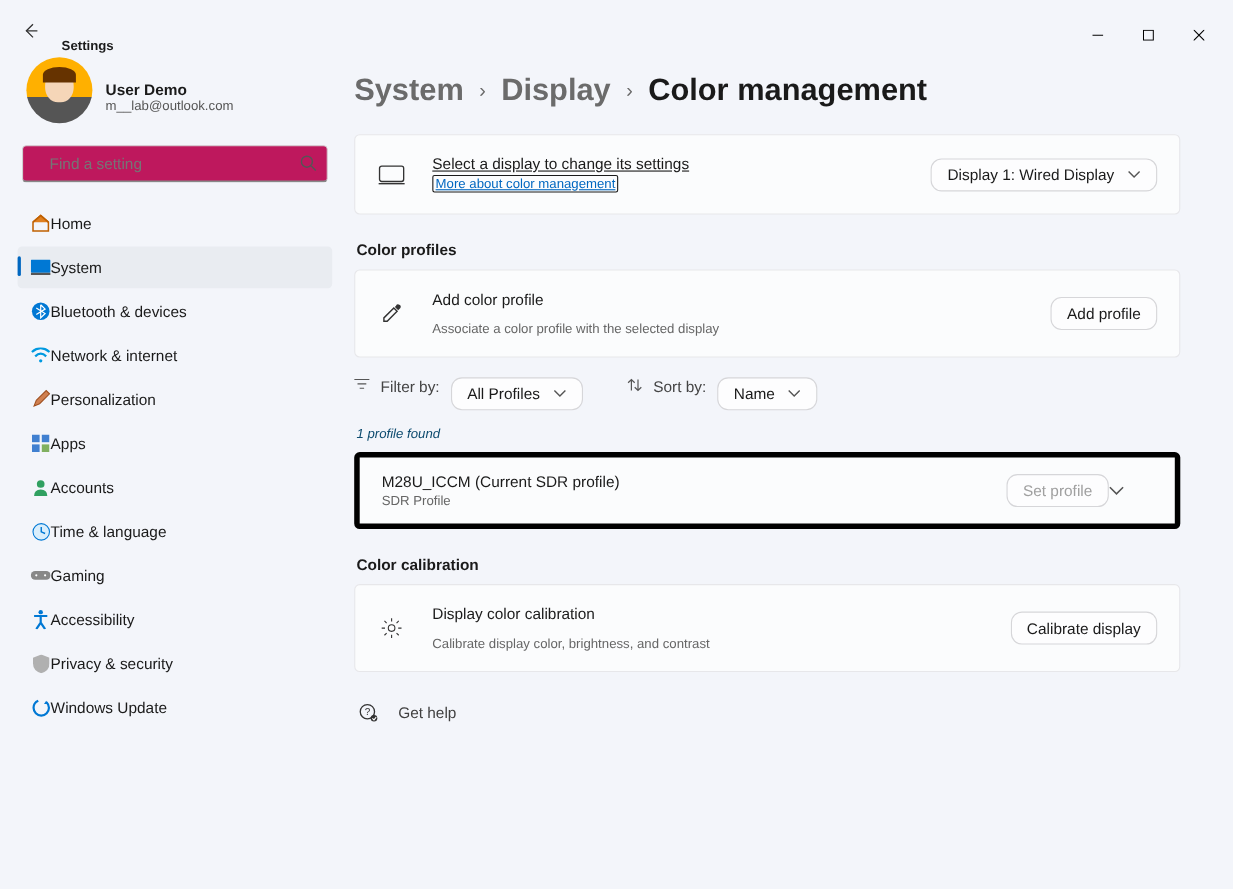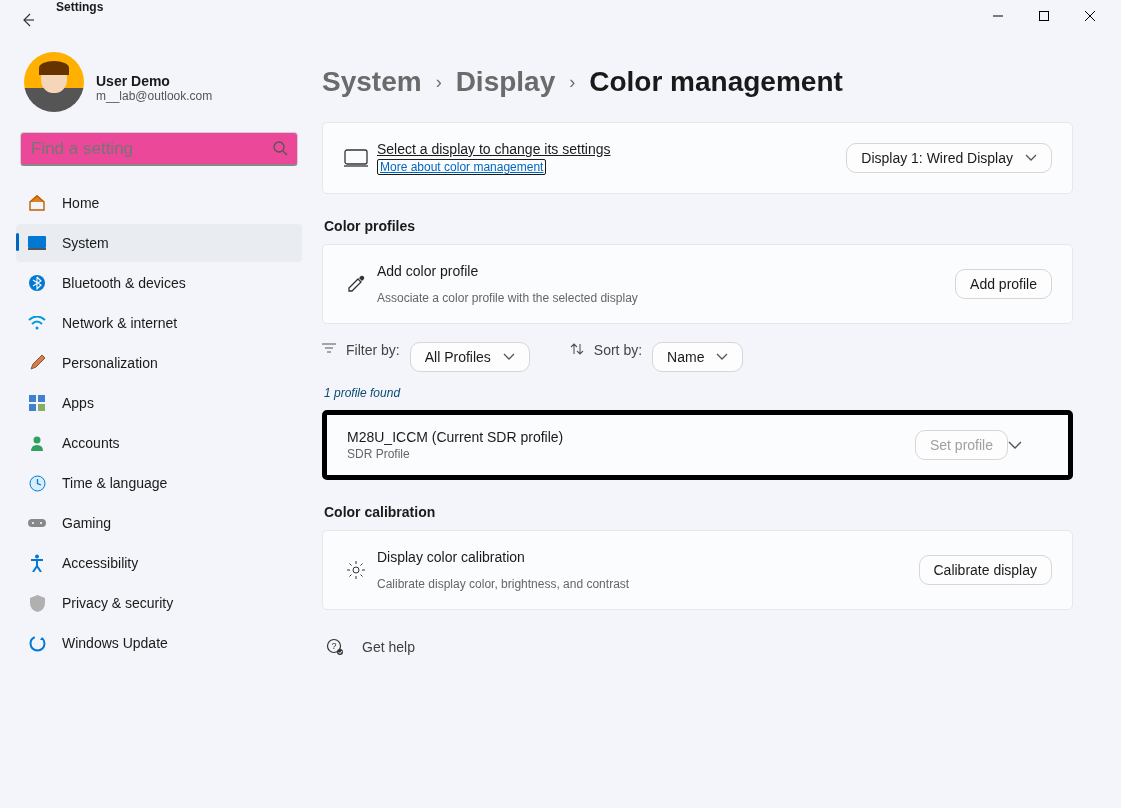--- a/index.html
+++ b/index.html
@@ -1,50 +1,50 @@
 <!DOCTYPE html>
 <html><head>
 <meta charset="utf-8">
 <style>
 * { box-sizing: border-box; margin: 0; padding: 0; font-family: "Segoe UI", -apple-system, sans-serif; }
 body { background: #f3f5fa; width: 1121px; height: 808px; overflow: hidden; position: relative; }
 
-.titlebar { height: 48px; display: flex; align-items: flex-start; padding: 0 8px; }
+.titlebar { height: 48px; display: flex; align-items: flex-end; padding: 0 8px; }
 .back-btn { width: 40px; height: 40px; display: flex; align-items: center; justify-content: center; cursor: pointer; border-radius: 4px; }
 .app-title { font-size: 12px; font-weight: 600; margin-left: 8px; color: #1a1a1a; }
 .window-controls { margin-left: auto; display: flex; }
 .window-controls div { width: 46px; height: 32px; display: flex; align-items: center; justify-content: center; cursor: pointer; }
 
 .layout { display: flex; height: calc(100% - 48px); }
 .sidebar { width: 310px; padding: 0 8px 0 16px; }
 .main { flex: 1; padding: 0 48px 0 12px; overflow-y: auto; }
 
 .user-block { display: flex; align-items: center; gap: 12px; padding: 4px 8px 20px; }
 .avatar { width: 60px; height: 60px; border-radius: 50%; background: linear-gradient(#ffb000 60%, #555 60%); position: relative; overflow: hidden; }
 .avatar::before { content:""; position:absolute; width:26px; height:30px; background:#f5d6b8; border-radius:50% 50% 45% 45%; top:11px; left:17px; }
 .avatar::after { content:""; position:absolute; width:30px; height:14px; background:#663300; border-radius:50% 50% 0 0; top:9px; left:15px; }
 .user-name { font-size: 14px; font-weight: 600; color: #1a1a1a; margin-top: 12px; }
 .user-email { font-size: 12px; color: #555; }
 
 .search-box { position: relative; margin: 0 4px 18px 4px; }
-.search-box input { width: 100%; height: 34px; border: 1px solid #d0d0d0; border-bottom: 2px solid #888; border-radius: 4px; padding: 0 34px 0 10px; font-size: 17px; background: #ec4899; }
+.search-box input { width: 100%; height: 34px; border: 1px solid #d0d0d0; border-bottom: 2px solid #888; border-radius: 4px; padding: 0 34px 0 24px; font-size: 14px; background: #be185d; }
 .search-box .icon { position: absolute; right: 10px; top: 8px; color: #555; }
 
 .nav { list-style: none; }
-.nav li { height: 38px; display: flex; align-items: center; gap: 16px; padding: 0 12px; border-radius: 4px; cursor: pointer; font-size: 14px; color: #1a1a1a; margin-bottom: 2px; position: relative; }
+.nav li { height: 38px; display: flex; align-items: center; padding: 0 12px; border-radius: 4px; cursor: pointer; font-size: 14px; color: #1a1a1a; margin-bottom: 2px; position: relative; }
 .nav li.active { background: #e9ecf1; }
 .nav li.active::before { content:""; position:absolute; left:0; top:9px; width:3px; height:18px; background:#0067c0; border-radius:2px; }
 .nav .nav-icon { width: 18px; height: 18px; display: flex; align-items: center; justify-content: center; }
 
 .breadcrumbs { display: flex; align-items: center; gap: 14px; padding: 18px 0 24px; flex-wrap: wrap; }
 .crumb { font-size: 28px; font-weight: 600; color: #6b6b6b; cursor: pointer; }
 .crumb.current { color: #1a1a1a; cursor: default; }
 .chev { color: #6b6b6b; font-size: 18px; }
 
-.card { background: #fbfcfd; border: 1px solid #e7e7ea; border-radius: 5px; padding: 18px 20px; margin-bottom: 8px; display: flex; align-items: center; gap: 8px; }
+.card { background: #fbfcfd; border: 1px solid #e7e7ea; border-radius: 5px; padding: 18px 20px; margin-bottom: 8px; display: flex; align-items: center; gap: 24px; }
 .card .lead-icon { width: 26px; height: 26px; display:flex; align-items:center; justify-content:center; color:#333; }
 .card-body { flex: 1; }
 .card-title { font-size: 14px; color: #1a1a1a; }
 .card-sub { font-size: 12px; color: #666; margin-top: 12px; }
 .link { color: #0067c0; font-size: 12px; text-decoration: underline; cursor: pointer; border:1px solid #1a1a1a; padding:0 2px; border-radius:2px; display:inline-block; margin-top:2px; }
 
 .btn { background: #fdfdfe; border: 1px solid #d6d6d9; border-radius: 10px; padding: 6px 14px; font-size: 14px; cursor: pointer; color:#1a1a1a; }
 .btn.disabled { color: #a0a0a0; cursor: default; }
 .select-btn { display:flex; align-items:center; gap:12px; }
 

